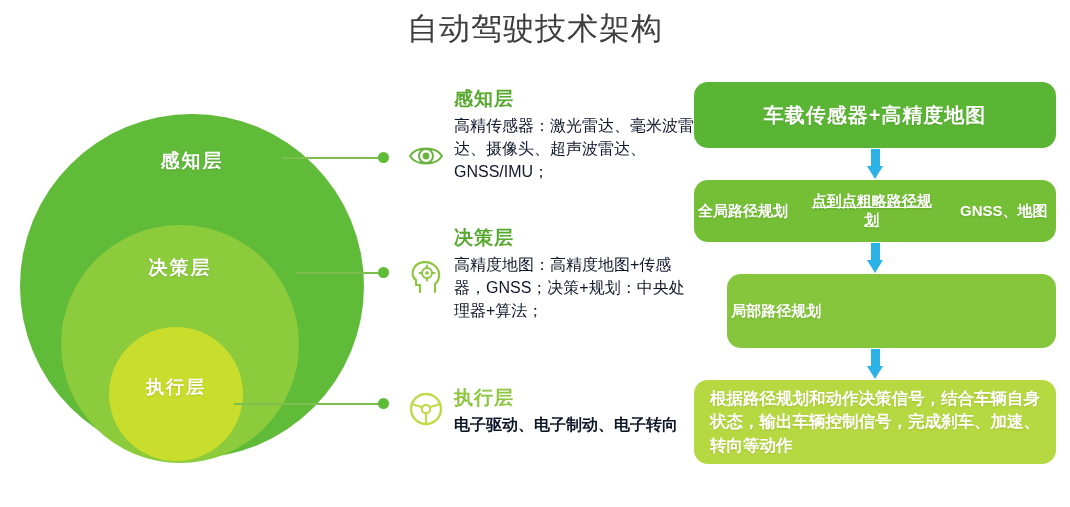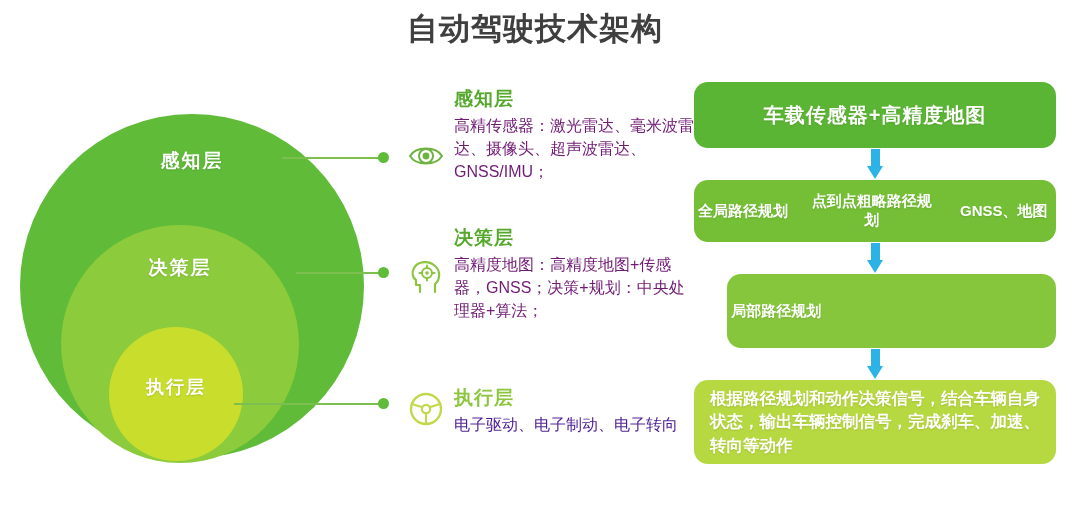--- a/index.html
+++ b/index.html
@@ -10,21 +10,21 @@
     overflow: hidden;
     position: relative;
   }
 
   
   #page-title {
     position: absolute;
     top: 8px; left: 0; width: 1070px;
     text-align: center;
     font-size: 31px;
-    font-weight: bold;
+    font-weight: normal;
     color: #3f3f3f;
     letter-spacing: 1px;
   }
 
   
   #circles-panel {
     position: absolute;
     left: 14px; top: 108px;
     width: 370px; height: 370px;
   }
@@ -86,31 +86,31 @@
   .legend-text { margin-left: 50px; }
   .legend-heading {
     font-size: 19px; font-weight: bold;
     color: #57a92e;
     letter-spacing: 1px;
     margin-bottom: 2px;
   }
   .legend-body {
     font-size: 16px;
     line-height: 1.45;
-    color: #701a75;
+    color: #0f172a;
     max-width: 240px;
   }
   #legend-perception { left: 404px; top: 86px; }
   #legend-perception .legend-icon { top: 48px; }
   #legend-decision   { left: 404px; top: 225px; }
   #legend-decision .legend-icon { top: 30px; }
   #legend-execution  { left: 404px; top: 385px; }
   #legend-execution .legend-icon { top: 2px; }
   #legend-execution .legend-heading { color: #8cc63f; }
-  #legend-execution .legend-body { color: #4c1d95; }
+  #legend-execution .legend-body { color: #0f172a; font-weight: bold; }
 
   
   #flow-panel {
     position: absolute;
     left: 694px; top: 82px;
     width: 362px;
   }
   .flow-box {
     border-radius: 14px;
     color: #ffffff;
@@ -120,21 +120,21 @@
     align-items: center;
   }
   .flow-box.single {
     justify-content: center;
     text-align: center;
     font-size: 20px;
     letter-spacing: 1px;
   }
   .flow-cell { text-align: center; font-size: 15px; line-height: 1.25; }
   .flow-cell.narrow { width: 30%; }
-  .flow-cell.mid    { width: 38%; }
+  .flow-cell.mid    { width: 38%; text-decoration: underline; }
   .flow-cell.wide   { width: 32%; }
 
   #flow-box-1 { height: 66px; background: #5BB534; }
   #flow-box-2 { height: 62px; background: #74BF35; gap: 18px; }
   #flow-box-3 { height: 74px; background: #86C63C; margin-left: 33px; }
   #flow-box-4 {
     height: 84px;
     background: #B6D840;
     font-size: 16.5px;
     line-height: 1.42;

